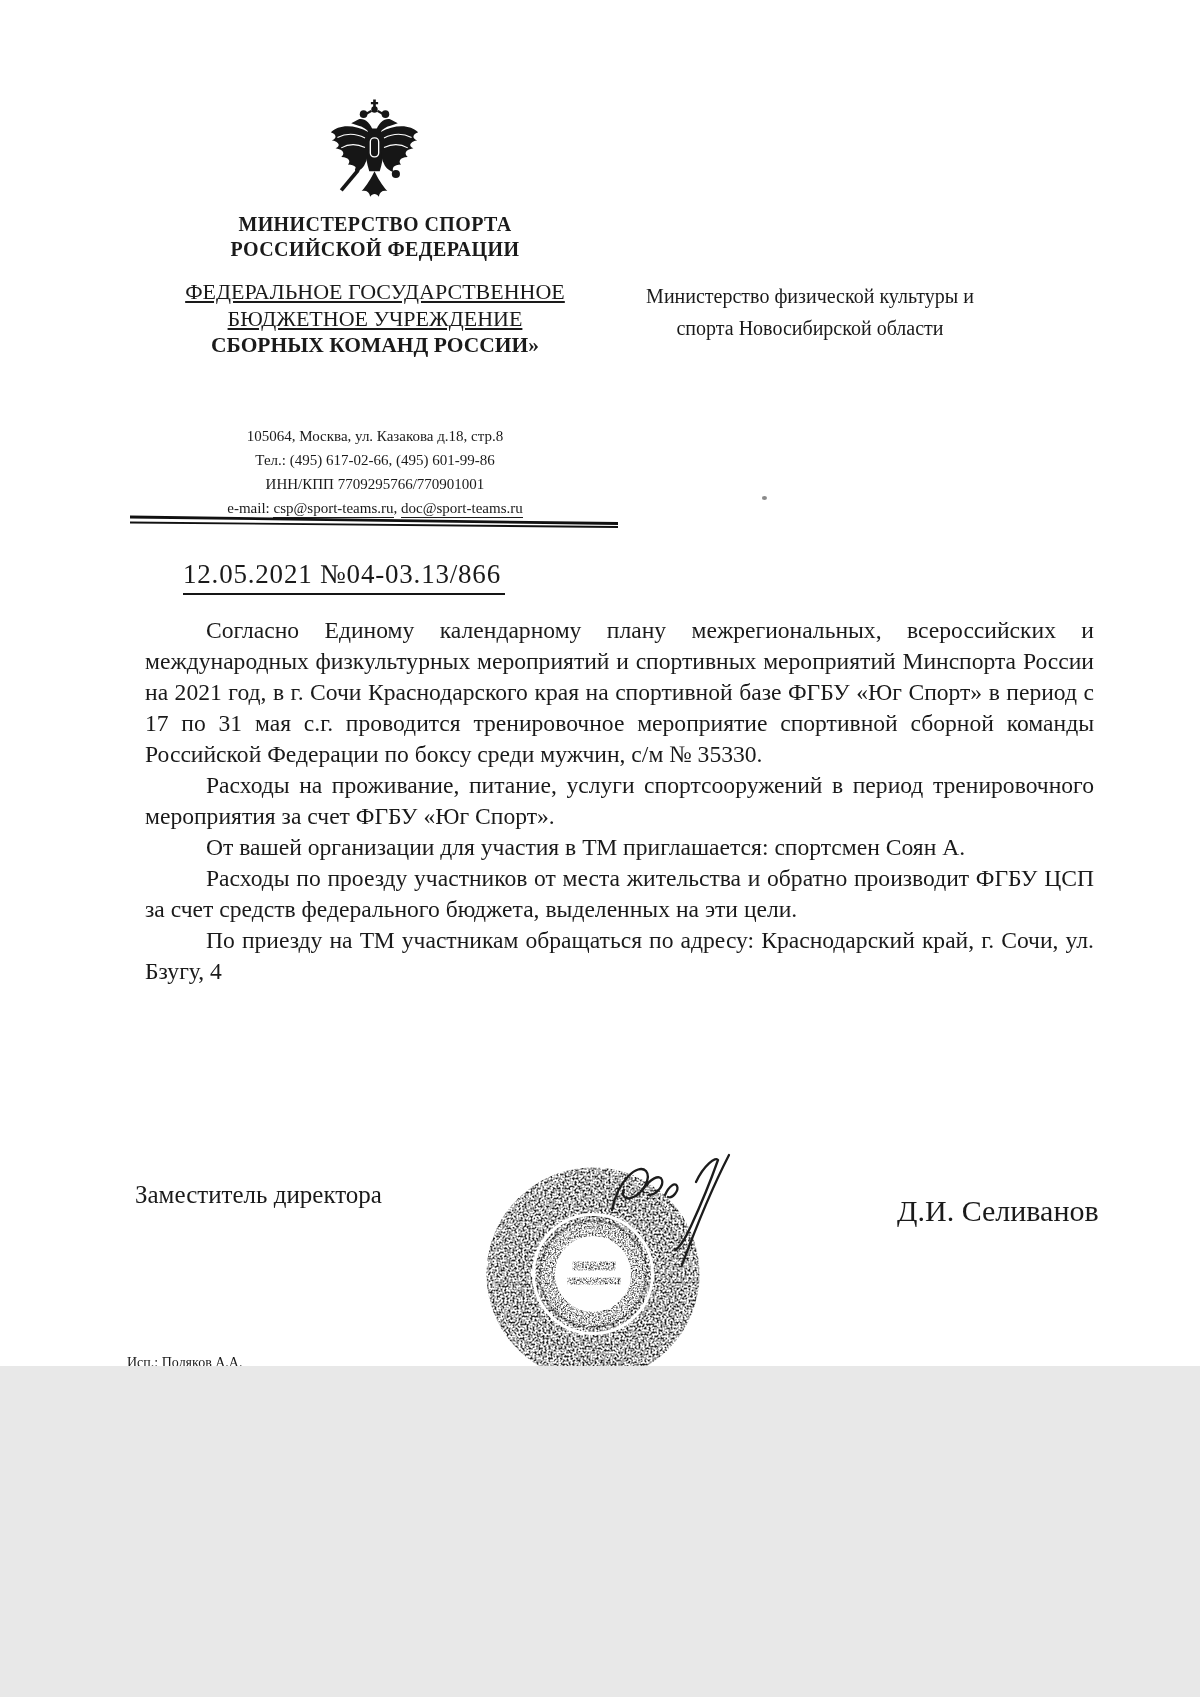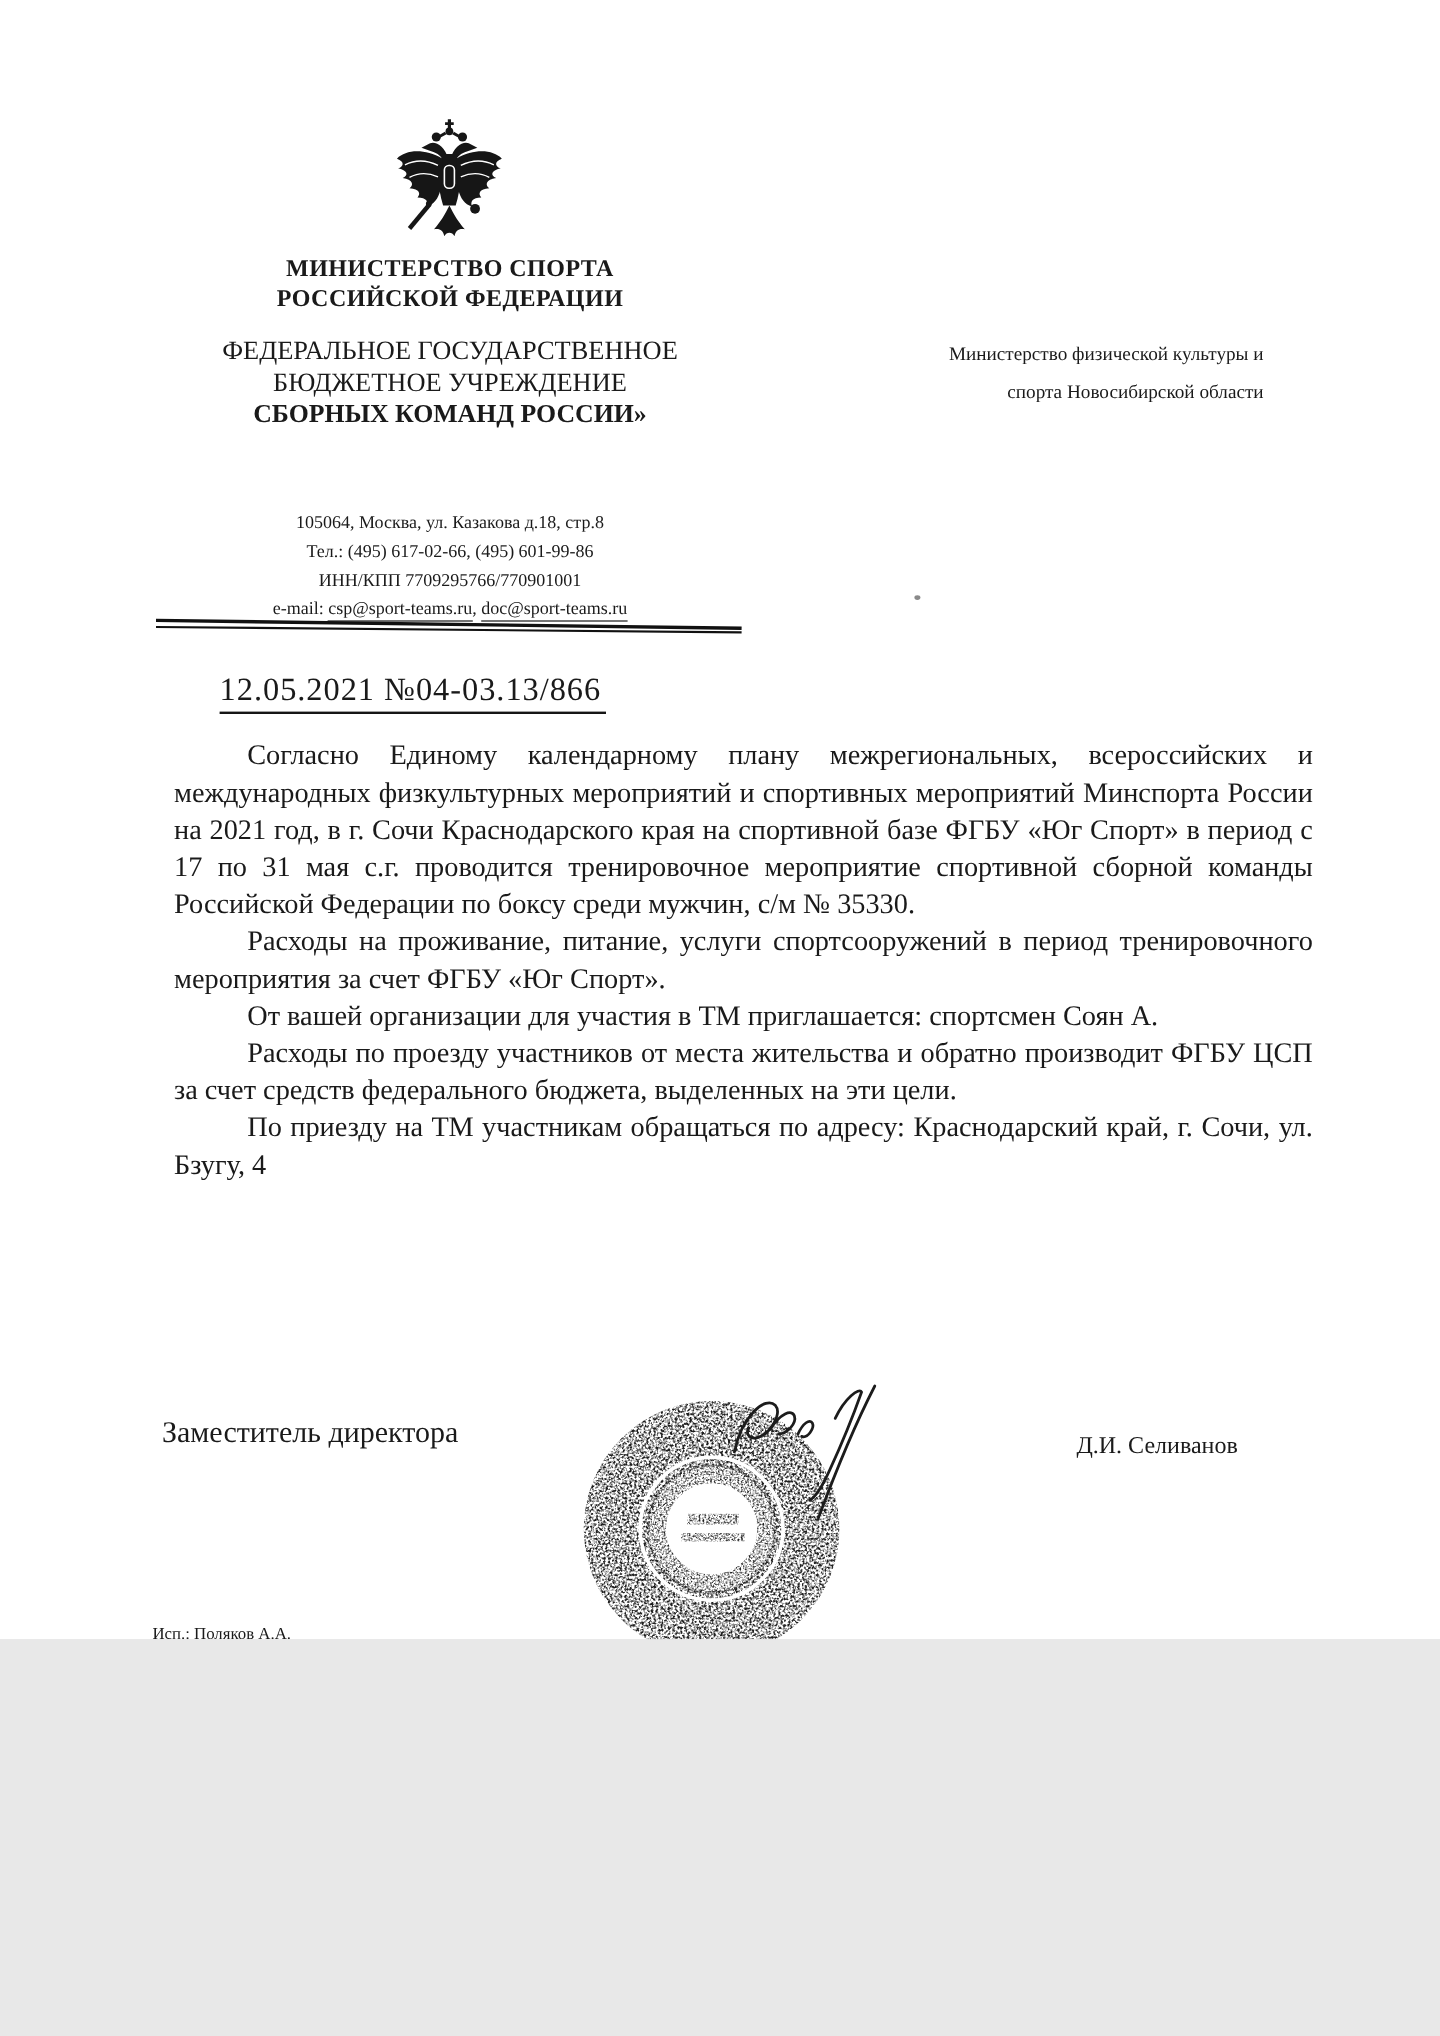--- a/index.html
+++ b/index.html
@@ -11,39 +11,39 @@
     overflow:hidden;
     font-family:"Liberation Serif","DejaVu Serif",serif;
     color:#1a1a1a;
   }
   .abs{position:absolute;}
   .center{text-align:center;}
 
   
   .emblem{left:327px;top:98px;width:95px;height:114px;}
   .ministry{left:130px;top:212px;width:490px;font-weight:bold;font-size:20px;line-height:25px;letter-spacing:.4px;}
-  .orgtype{left:130px;top:278px;width:490px;font-size:22px;line-height:27px;}
+  .orgtype{left:130px;top:278px;width:490px;font-size:22px;line-height:27px;text-decoration:underline;}
   .orgname{left:130px;top:333px;width:490px;font-weight:bold;font-size:21.5px;line-height:24px;}
   .addr{left:130px;top:424px;width:490px;font-size:15px;line-height:24px;}
   .addr .mail{border-bottom:1.5px solid #1a1a1a;padding-bottom:1px;}
 
   
-  .recipient{left:613px;top:280px;width:440px;font-size:16px;line-height:32px;text-align:right;}
+  .recipient{left:590px;top:280px;width:440px;font-size:20px;line-height:32px;}
 
   
   .rule{left:128px;top:513px;width:492px;height:18px;}
   .ref{left:183px;top:559px;font-size:27px;letter-spacing:.8px;border-bottom:2.5px solid #151515;padding:0 4px 3px 0;}
 
   
   .body{left:145px;top:615px;width:949px;font-size:23.6px;line-height:31px;text-align:justify;}
   .body p{margin:0;text-indent:61px;}
 
   
   .sig-title{left:135px;top:1181px;font-size:25px;}
-  .sig-name{left:897px;top:1194px;font-size:20px;}
+  .sig-name{left:897px;top:1194px;font-size:30px;}
 
   .stamp{left:481px;top:1162px;width:224px;height:224px;opacity:.88;}
   .handsign{left:596px;top:1150px;width:160px;height:135px;}
 
   .executor{left:127px;top:1350px;font-size:14px;line-height:25px;}
 
   .scribble{left:55px;top:1528px;width:340px;height:130px;}
 
   .speck{left:762px;top:496px;width:5px;height:4px;background:#8a8a8a;border-radius:50%;}
 

